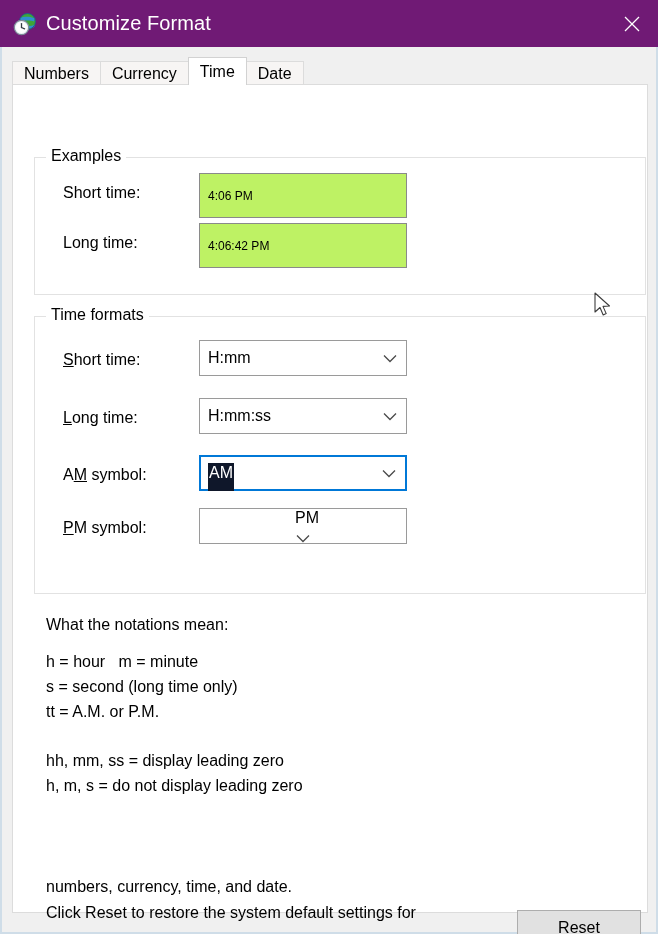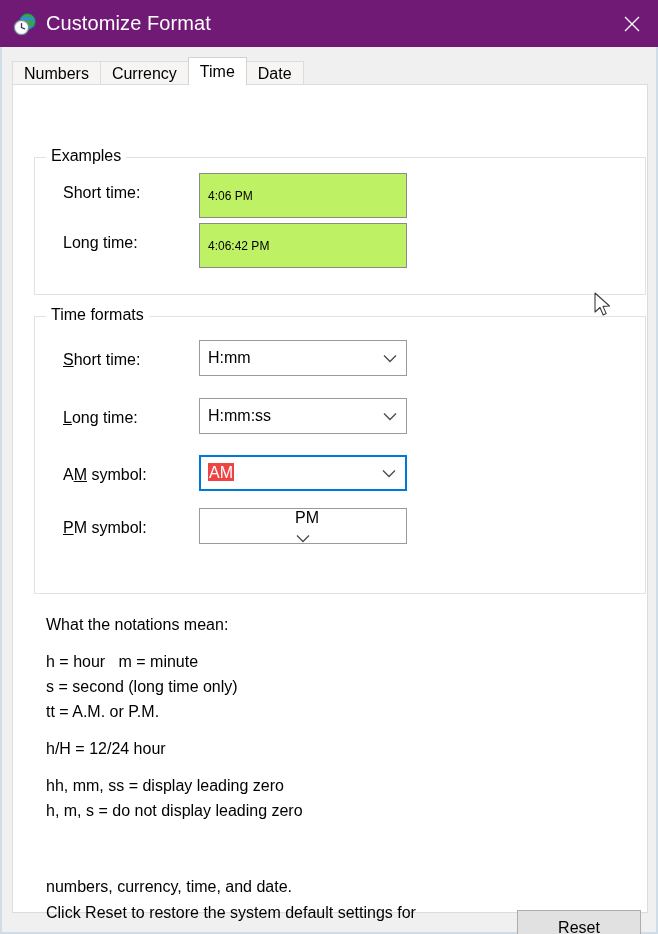--- a/index.html
+++ b/index.html
@@ -181,23 +181,23 @@
     flex: 1;
     white-space: nowrap;
   }
   .combobox.focused {
     border: 2px solid #0078d7;
   }
   .combobox.focused .combo-value {
     padding-left: 7px;
   }
   .combo-value .sel {
-    background: #ef4444;
+    background: #0f172a;
     color: #ffffff;
-    padding: 1px 1px 0 1px;
+    padding: 1px 1px 10px 1px;
   }
   .combo-arrow {
     width: 32px;
     display: flex;
     align-items: center;
     justify-content: center;
   }
   .combo-arrow svg { display: block; }
 
   
@@ -342,21 +342,20 @@
         </div>
       </div>
 
       <div class="notations">
         <div class="line">What the notations mean:</div>
         <div class="blank"></div>
         <div class="line">h = hour   m = minute</div>
         <div class="line">s = second (long time only)</div>
         <div class="line">tt = A.M. or P.M.</div>
         <div class="blank"></div>
-        <div class="line">h/H = 12/24 hour</div>
         <div class="blank"></div>
         <div class="line">hh, mm, ss = display leading zero</div>
         <div class="line">h, m, s = do not display leading zero</div>
       </div>
 
       <div class="reset-text">
         <div>numbers, currency, time, and date.</div>
         <div>Click Reset to restore the system default settings for</div>
       </div>
       <div class="button" id="btn-reset">

